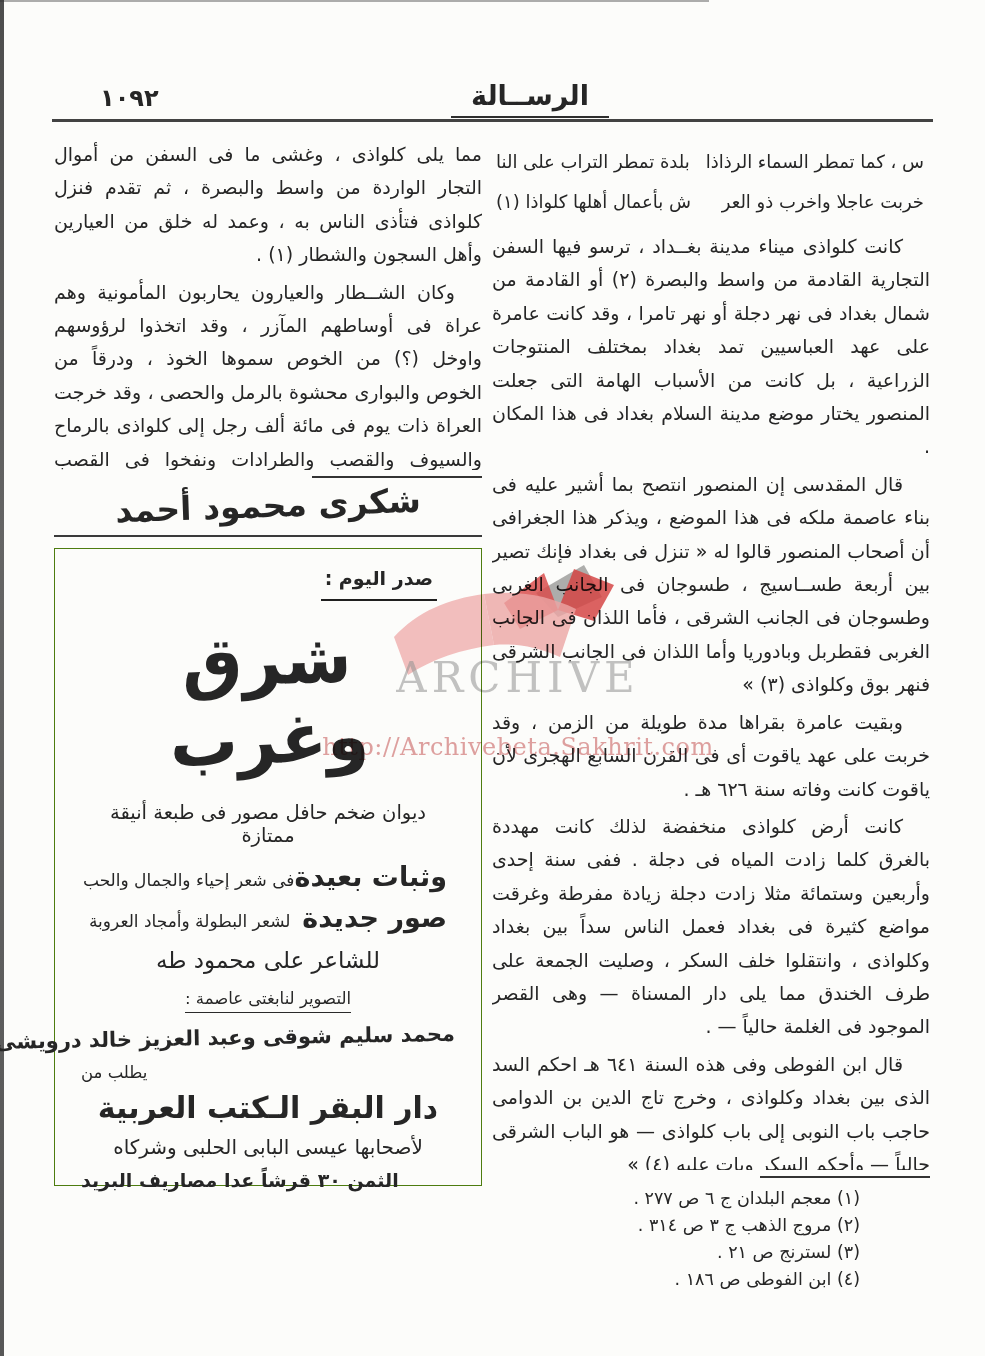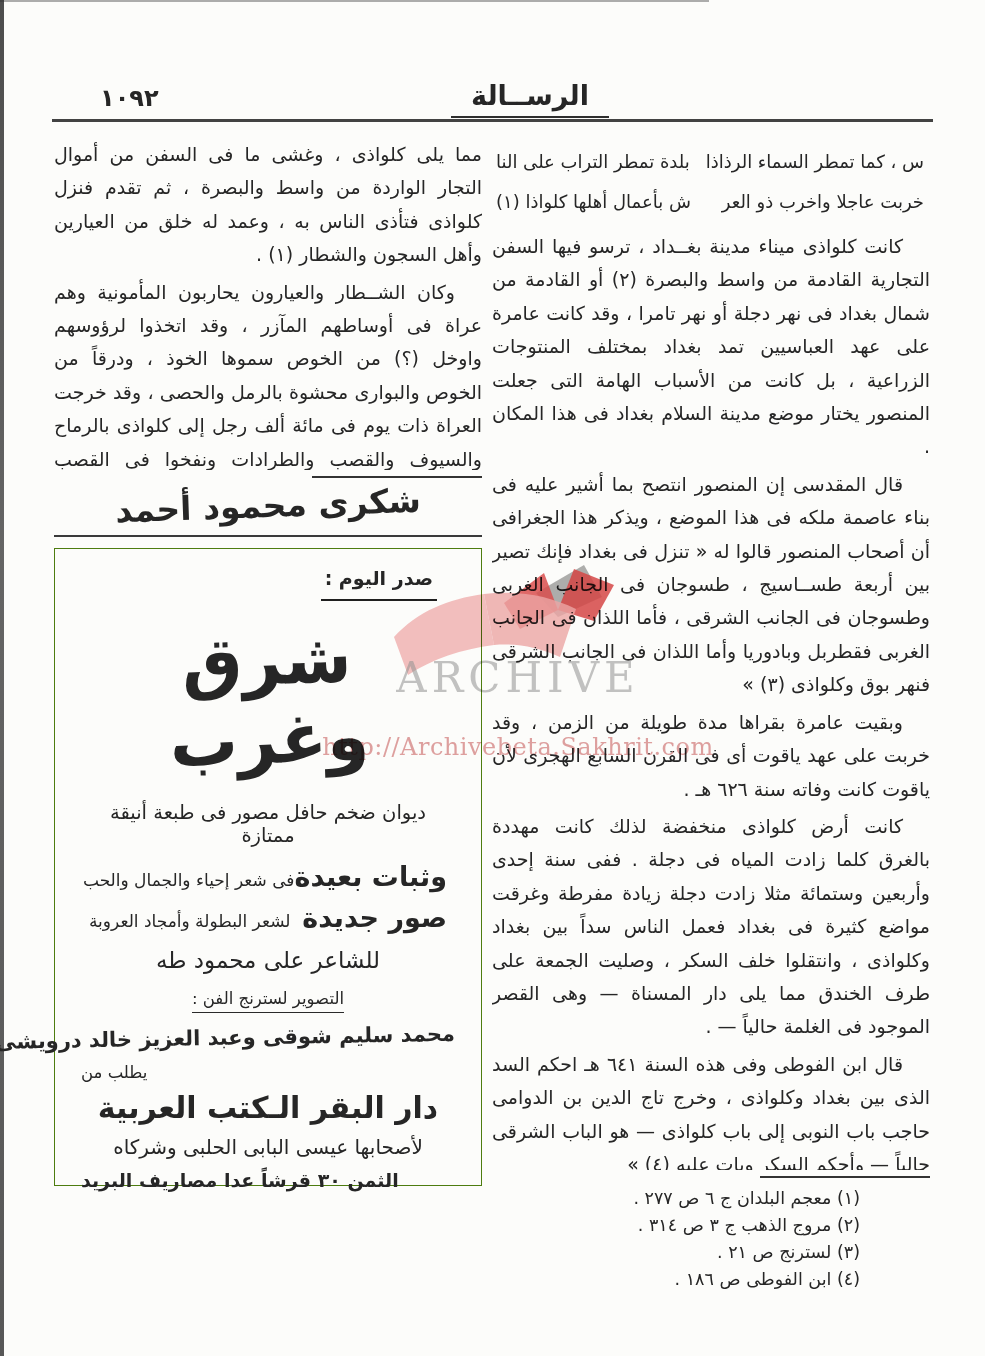--- a/index.html
+++ b/index.html
@@ -148,21 +148,21 @@
         <div class="ad-feature">
           <span class="lead">وثبات بعيدة</span>
           <span class="rest">فى شعر إحياء والجمال والحب</span>
         </div>
         <div class="ad-feature">
           <span class="lead">صور جديدة</span>
           <span class="rest">لشعر البطولة وأمجاد العروبة</span>
         </div>
         <div class="ad-poet">للشاعر على محمود طه</div>
         <div class="ad-caption-row">
-          <span class="ad-caption">التصوير لسترنج الفن :</span>
+          <span class="ad-caption">التصوير لنابغتى عاصمة :</span>
         </div>
         <div class="ad-artists">محمد سليم شوقى وعبد العزيز خالد درويشى</div>
         <div class="ad-order">يطلب من</div>
         <div class="ad-publisher">دار البقر الـكتب العربية</div>
         <div class="ad-owners">لأصحابها عيسى البابى الحلبى وشركاه</div>
         <div class="ad-price">الثمن ٣٠ قرشاً عدا مصاريف البريد</div>
       </div>
     </div>
   </div>
 

